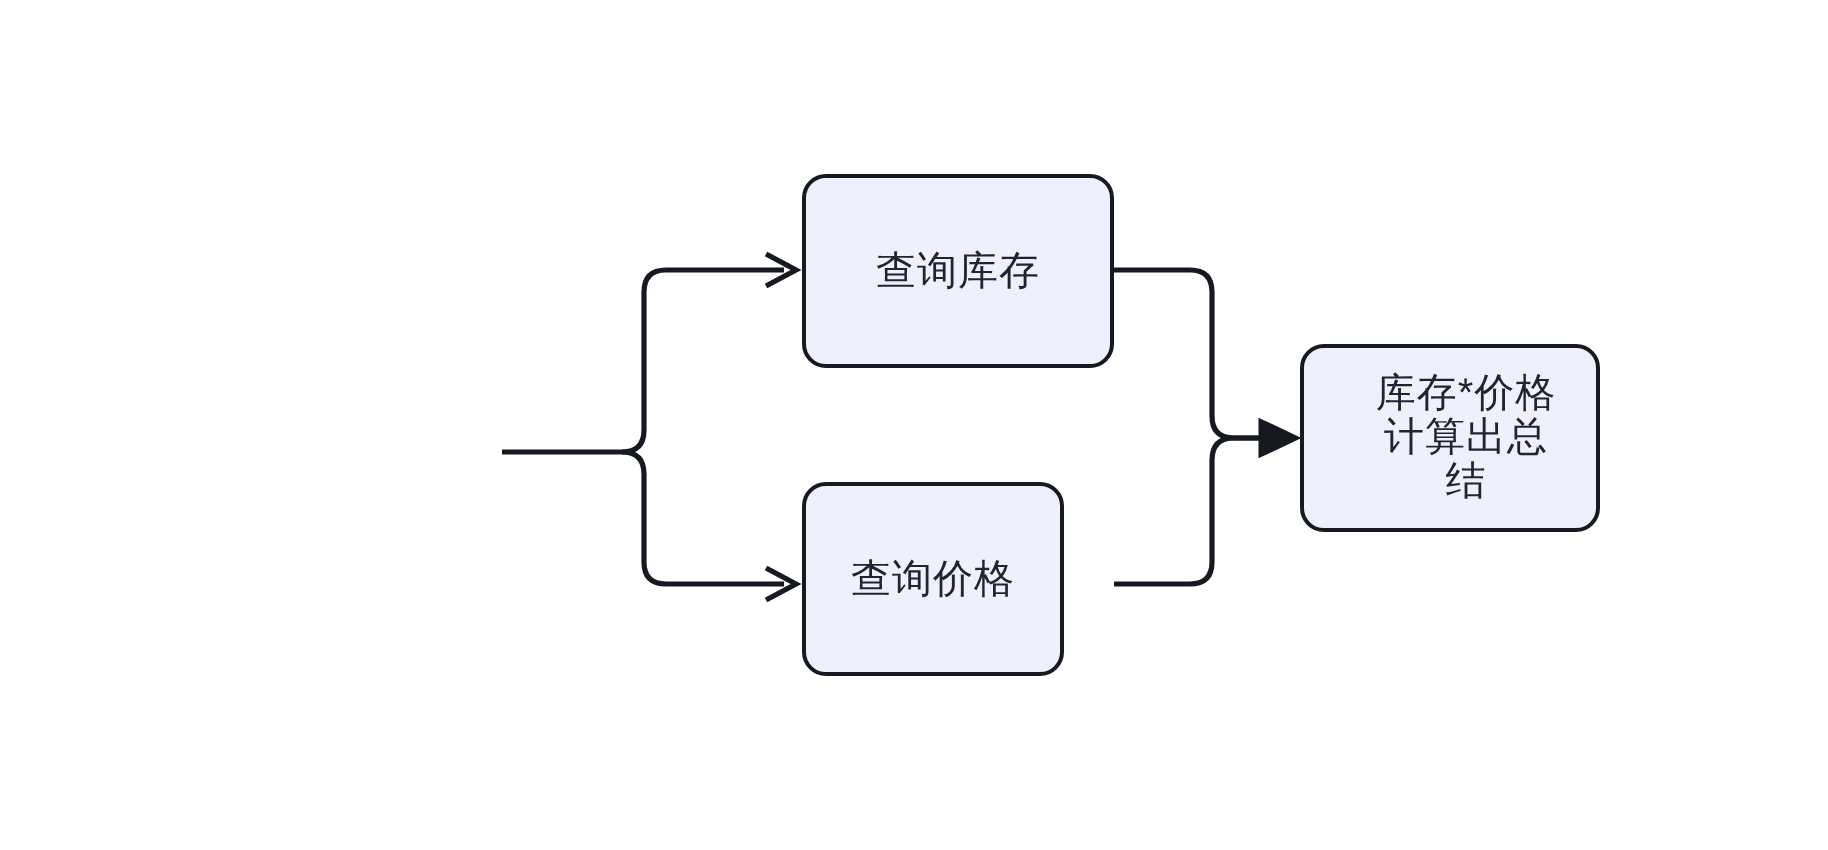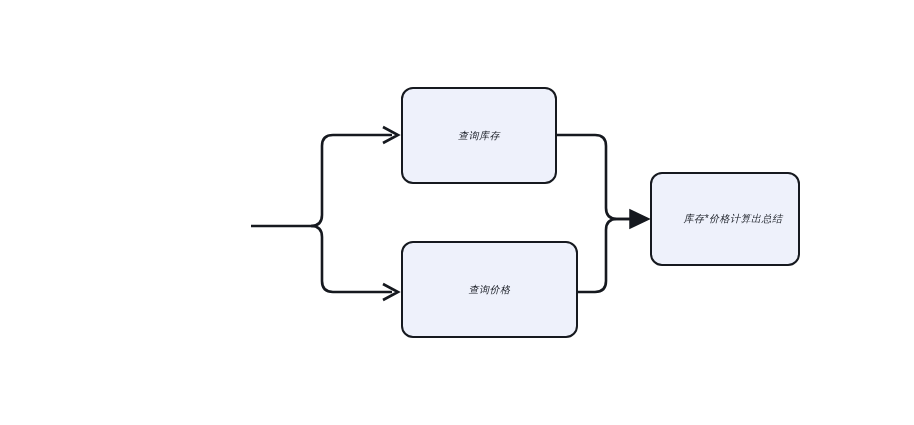--- a/index.html
+++ b/index.html
@@ -30,31 +30,30 @@
     background: #eef1fb;
     border: 2px solid #16191f;
     border-radius: 12px;
     display: flex;
     align-items: center;
     justify-content: center;
     text-align: center;
     z-index: 2;
   }
   .node-label {
-    font-size: 10px;
+    font-size: 20px;
     line-height: 22px;
     color: #20242c;
     letter-spacing: 0.5px;
     padding: 0 14px;
     word-break: break-word;
-    font-style: italic;
   }
   #node-start  { left: 103px; top: 180px; width: 148px; height: 93px; }
   #node-stock  { left: 401px; top:  87px; width: 156px; height: 97px; }
-  #node-price  { left: 401px; top: 241px; width: 177px; height: 97px; }
+  #node-price  { left: 401px; top: 241px; width: 131px; height: 97px; }
   #node-result { left: 650px; top: 172px; width: 150px; height: 94px; padding-left: 16px; }
 </style>
 </head>
 <body>
 
 <div id="canvas">
 
   <svg id="edge-layer" viewBox="0 0 914 425" width="914" height="425" xmlns="http://www.w3.org/2000/svg">
 
     <path d="M 251 226 L 311 226" fill="none" stroke="#16191f" stroke-width="2.6" stroke-linecap="butt" stroke-linejoin="round"></path>

